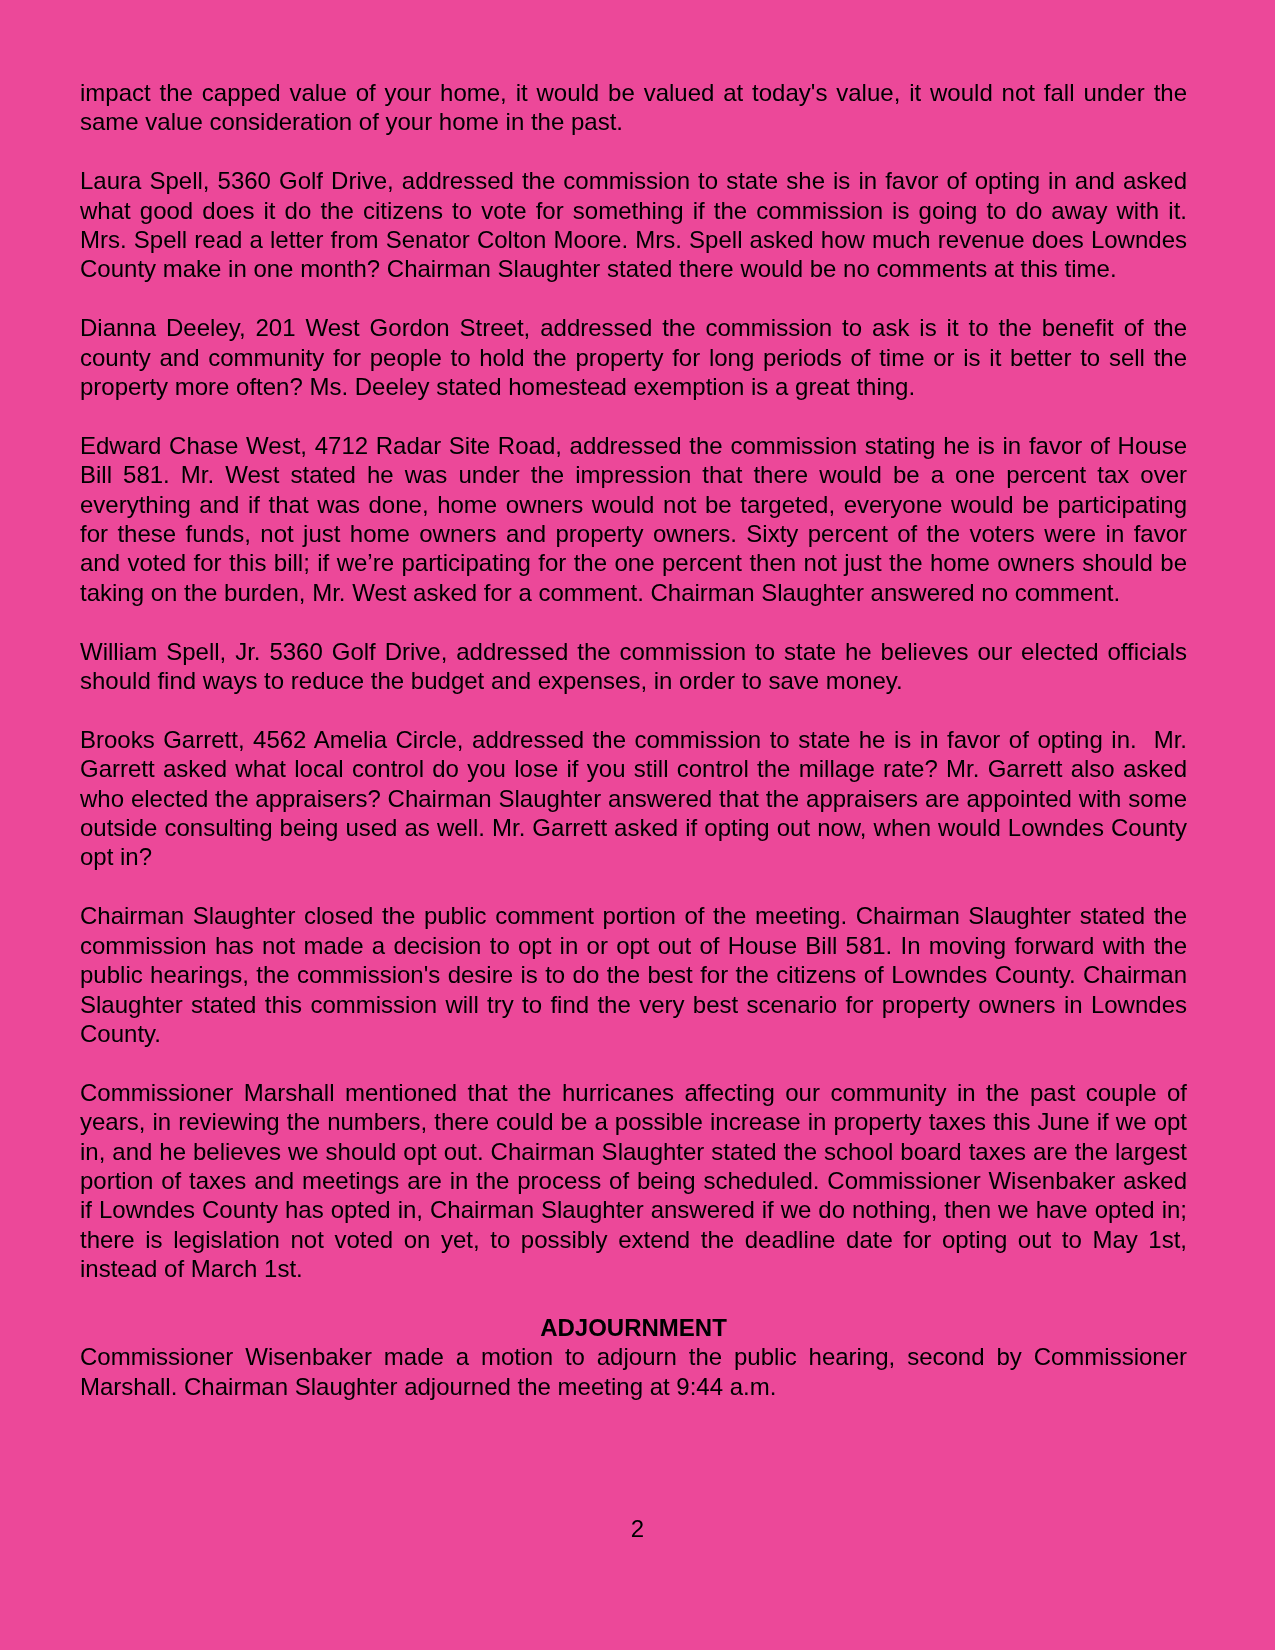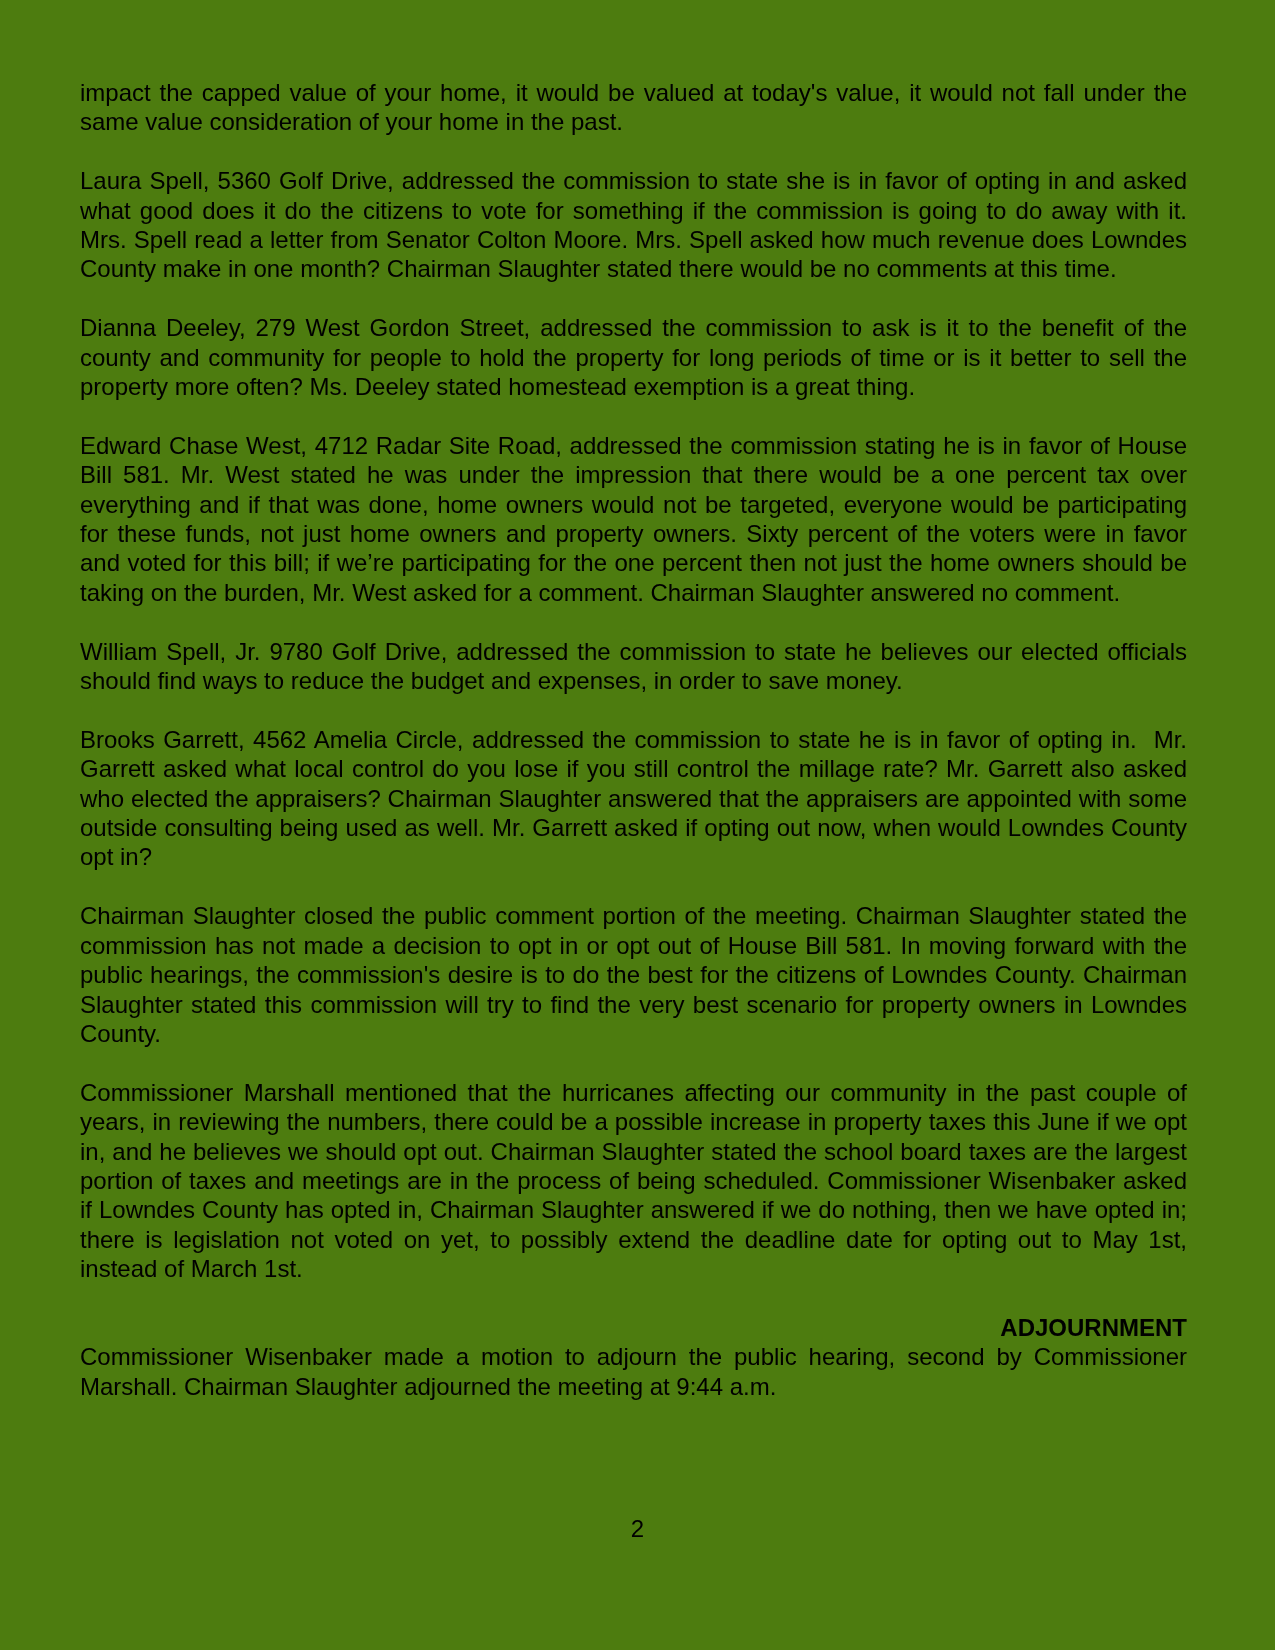--- a/index.html
+++ b/index.html
@@ -4,58 +4,58 @@
 <style>
   html, body {
     margin: 0;
     padding: 0;
     background: #ffffff;
   }
   .page {
     position: relative;
     width: 1275px;
     height: 1650px;
-    background: #4d7c0f;
+    background: #ec4899;
     box-sizing: border-box;
     padding: 78px 88px 0 80px;
     font-family: "Liberation Sans", sans-serif;
     font-size: 24px;
     line-height: 29.4px;
     color: #000000;
     overflow: hidden;
   }
   .page p {
     margin: 0 0 29.4px 0;
     text-align: justify;
   }
   .section-heading {
     font-weight: bold;
     font-size: 24px;
     line-height: 29.4px;
     margin: 0;
-    text-align: right;
+    text-align: center;
   }
   .page-footer {
     position: absolute;
     top: 1514px;
     left: 0;
     width: 1275px;
     text-align: center;
     font-size: 24px;
     line-height: 29.4px;
   }
 </style>
 </head>
 <body>
 
 <div class="page">
   <p>impact the capped value of your home, it would be valued at today's value, it would not fall under the same value consideration of your home in the past.</p>
   <p>Laura Spell, 5360 Golf Drive, addressed the commission to state she is in favor of opting in and asked what good does it do the citizens to vote for something if the commission is going to do away with it. Mrs. Spell read a letter from Senator Colton Moore. Mrs. Spell asked how much revenue does Lowndes County make in one month? Chairman Slaughter stated there would be no comments at this time.</p>
-  <p>Dianna Deeley, 279 West Gordon Street, addressed the commission to ask is it to the benefit of the county and community for people to hold the property for long periods of time or is it better to sell the property more often? Ms. Deeley stated homestead exemption is a great thing.</p>
+  <p>Dianna Deeley, 201 West Gordon Street, addressed the commission to ask is it to the benefit of the county and community for people to hold the property for long periods of time or is it better to sell the property more often? Ms. Deeley stated homestead exemption is a great thing.</p>
   <p>Edward Chase West, 4712 Radar Site Road, addressed the commission stating he is in favor of House Bill 581. Mr. West stated he was under the impression that there would be a one percent tax over everything and if that was done, home owners would not be targeted, everyone would be participating for these funds, not just home owners and property owners. Sixty percent of the voters were in favor and voted for this bill; if we’re participating for the one percent then not just the home owners should be taking on the burden, Mr. West asked for a comment. Chairman Slaughter answered no comment.</p>
-  <p>William Spell, Jr. 9780 Golf Drive, addressed the commission to state he believes our elected officials should find ways to reduce the budget and expenses, in order to save money.</p>
+  <p>William Spell, Jr. 5360 Golf Drive, addressed the commission to state he believes our elected officials should find ways to reduce the budget and expenses, in order to save money.</p>
   <p>Brooks Garrett, 4562 Amelia Circle, addressed the commission to state he is in favor of opting in.&nbsp; Mr. Garrett asked what local control do you lose if you still control the millage rate? Mr. Garrett also asked who elected the appraisers? Chairman Slaughter answered that the appraisers are appointed with some outside consulting being used as well. Mr. Garrett asked if opting out now, when would Lowndes County opt in?</p>
   <p>Chairman Slaughter closed the public comment portion of the meeting. Chairman Slaughter stated the commission has not made a decision to opt in or opt out of House Bill 581. In moving forward with the public hearings, the commission's desire is to do the best for the citizens of Lowndes County. Chairman Slaughter stated this commission will try to find the very best scenario for property owners in Lowndes County.</p>
   <p>Commissioner Marshall mentioned that the hurricanes affecting our community in the past couple of years, in reviewing the numbers, there could be a possible increase in property taxes this June if we opt in, and he believes we should opt out. Chairman Slaughter stated the school board taxes are the largest portion of taxes and meetings are in the process of being scheduled. Commissioner Wisenbaker asked if Lowndes County has opted in, Chairman Slaughter answered if we do nothing, then we have opted in; there is legislation not voted on yet, to possibly extend the deadline date for opting out to May 1st, instead of March 1st.</p>
   <div class="section-heading">ADJOURNMENT</div>
   <p>Commissioner Wisenbaker made a motion to adjourn the public hearing, second by Commissioner Marshall. Chairman Slaughter adjourned the meeting at 9:44 a.m.</p>
   <div class="page-footer">2</div>
 </div>
 
 </body></html>

